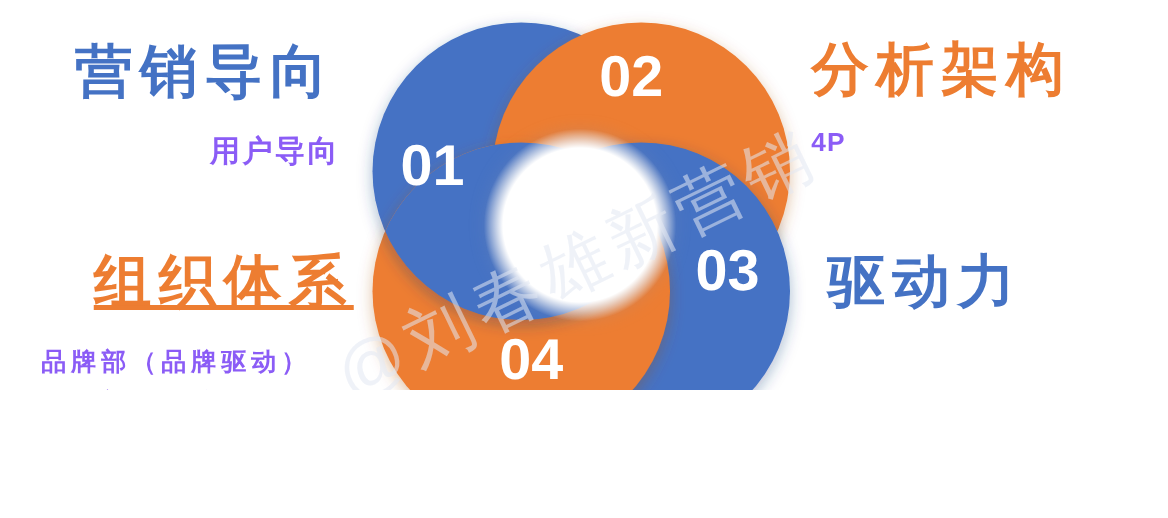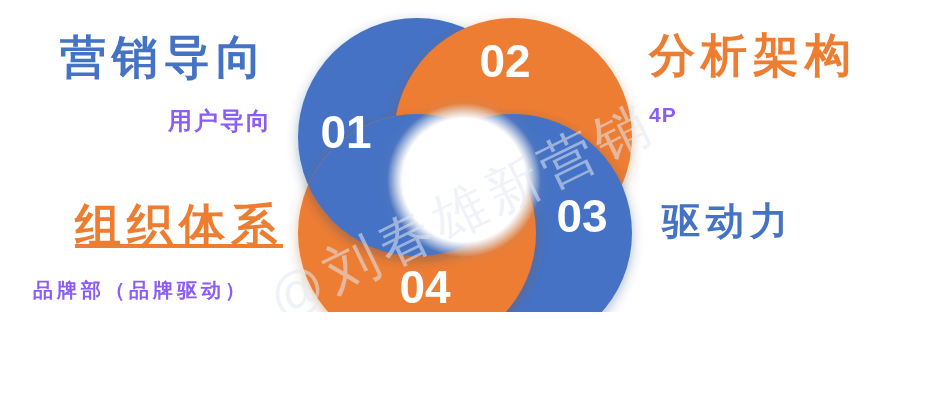--- a/index.html
+++ b/index.html
@@ -18,21 +18,21 @@
 
   .q-tr { left:649px; top:31px; width:230px; }
   .q-tr .q-title { font-size:46px; color:#ED7D31; }
   .q-tr .q-lines { margin-top:22px; text-align:left; font-size:21px; letter-spacing:1px; }
 
   .q-bl { left:33px; top:201px; width:292px; }
   .q-bl .q-title { font-size:46px; color:#ED7D31; text-align:center;text-decoration:underline; }
   .q-bl .q-lines { margin-top:23px; text-align:left; font-size:20px; letter-spacing:4px; line-height:33px; }
 
   .q-br { left:662px; top:201px; width:230px; }
-  .q-br .q-title { font-size:38px; color:#4472C4; }
+  .q-br .q-title { font-size:46px; color:#4472C4; }
   .q-br .q-lines { margin-top:22px; text-align:left; font-size:25px; letter-spacing:3px; line-height:33px; }
 
   .diagram { position:absolute; left:285px; top:8px; width:362px; height:362px; }
   .seg-number {
     font-family:"Liberation Sans", sans-serif; font-size:46px; font-weight:700;
     fill:#ffffff; text-anchor:middle;
   }
   .watermark {
     position:absolute; left:462px; top:212px; transform:translate(-50%,-50%) rotate(-26deg);
     font-size:54px; letter-spacing:6px; white-space:nowrap; color:rgba(226,231,242,0.55);

